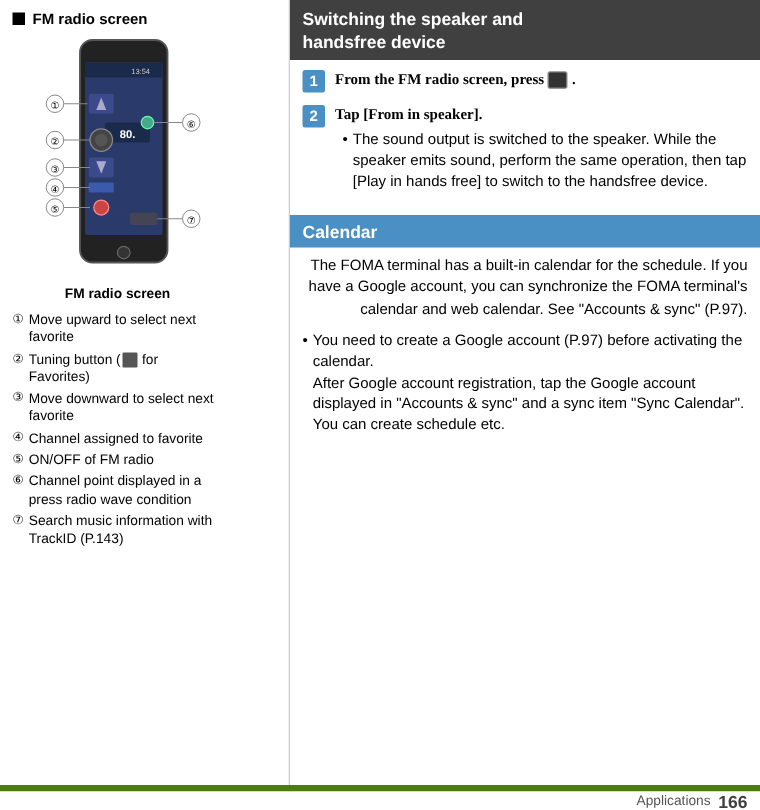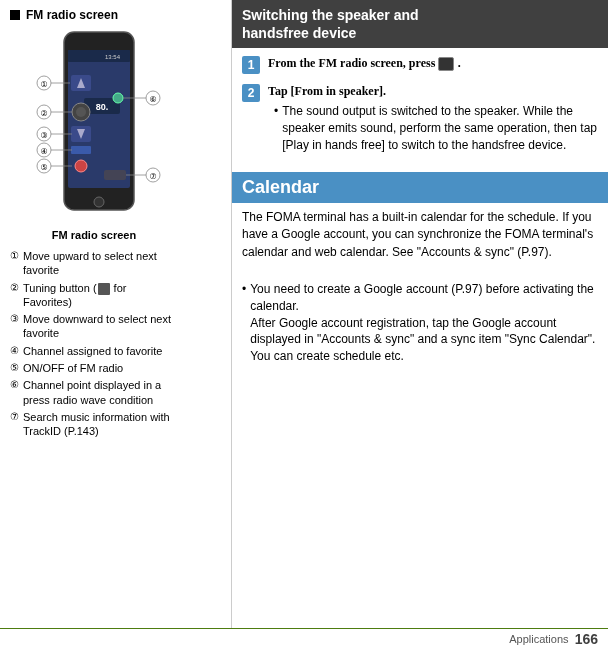--- a/index.html
+++ b/index.html
@@ -153,21 +153,21 @@
     }
 
     
     .calendar-header {
       background: #4a90c4;
       padding: 5px 10px;
       margin-bottom: 6px;
     }
 
     .calendar-title {
-      font-size: 18px;
+      font-size: 14px;
       font-weight: bold;
       color: #fff;
     }
 
     .calendar-content {
       padding: 0 10px;
       font-size: 12px;
       line-height: 1.45;
       color: #000;
     }
@@ -176,21 +176,21 @@
     .bottom-bar {
       position: absolute;
       bottom: 0;
       left: 0;
       right: 0;
       height: 20px;
       display: flex;
       align-items: center;
       justify-content: flex-end;
       padding-right: 10px;
-      border-top: 1px solid #4d7c0f;
+      border-top: 5px solid #4d7c0f;
     }
 
     .page-info {
       font-size: 11px;
       color: #555;
     }
 
     .page-number {
       font-size: 14px;
       font-weight: bold;
@@ -344,21 +344,21 @@
         </div>
       </div>
     </div>
   </div>
 
   <div class="calendar-header">
     <div class="calendar-title">Calendar</div>
   </div>
 
   <div class="calendar-content">
-    <p style="margin-bottom:20px;">The FOMA terminal has a built-in calendar for the schedule. If you have a Google account, you can synchronize the FOMA terminal's calendar and web calendar. See "Accounts &amp; sync" (P.97).</p>
+    <p style="margin-bottom:8px;text-align:right;">The FOMA terminal has a built-in calendar for the schedule. If you have a Google account, you can synchronize the FOMA terminal's calendar and web calendar. See "Accounts &amp; sync" (P.97).</p>
     <div class="bullet-item">
       <span class="bullet-dot">•</span>
       <div>
         <span>You need to create a Google account (P.97) before activating the calendar.</span><br>
         <span>After Google account registration, tap the Google account displayed in "Accounts &amp; sync" and a sync item "Sync Calendar". You can create schedule etc.</span>
       </div>
     </div>
   </div>
 </div>
 

